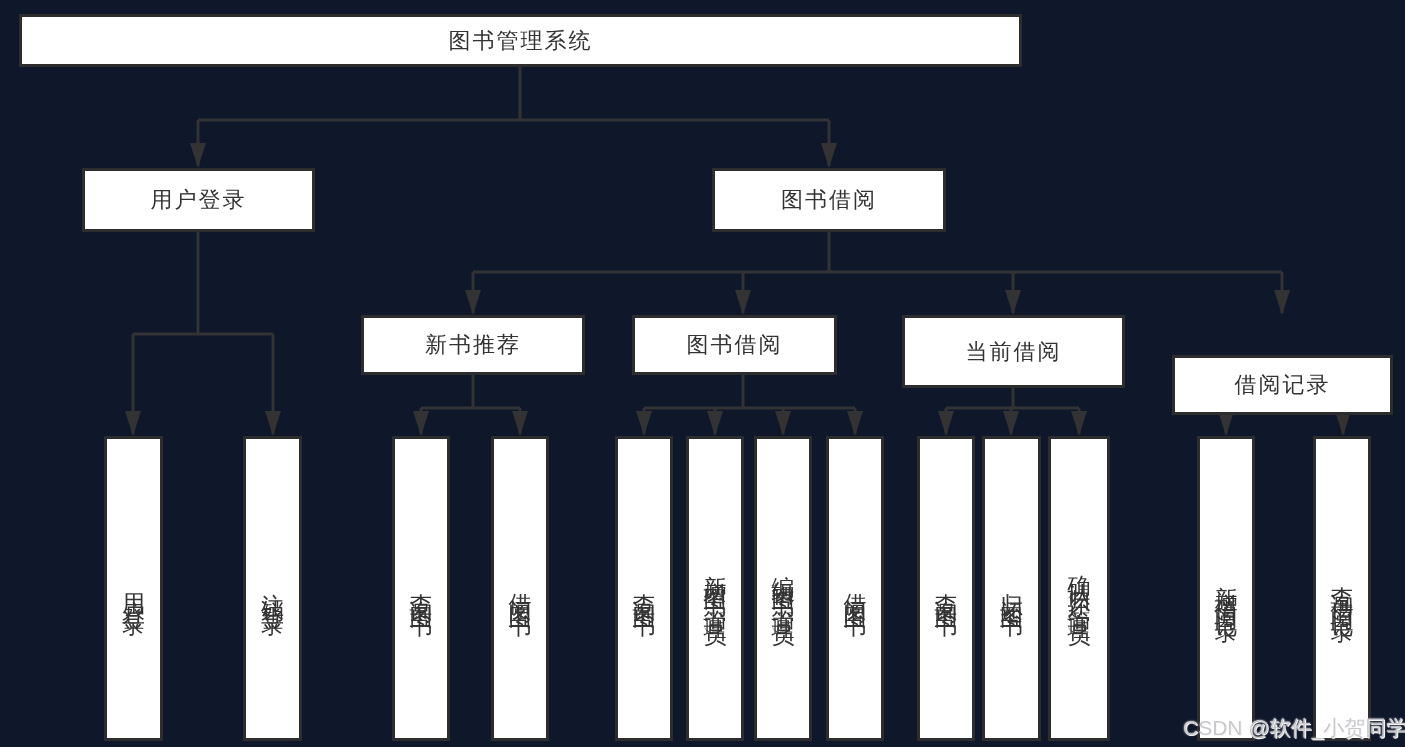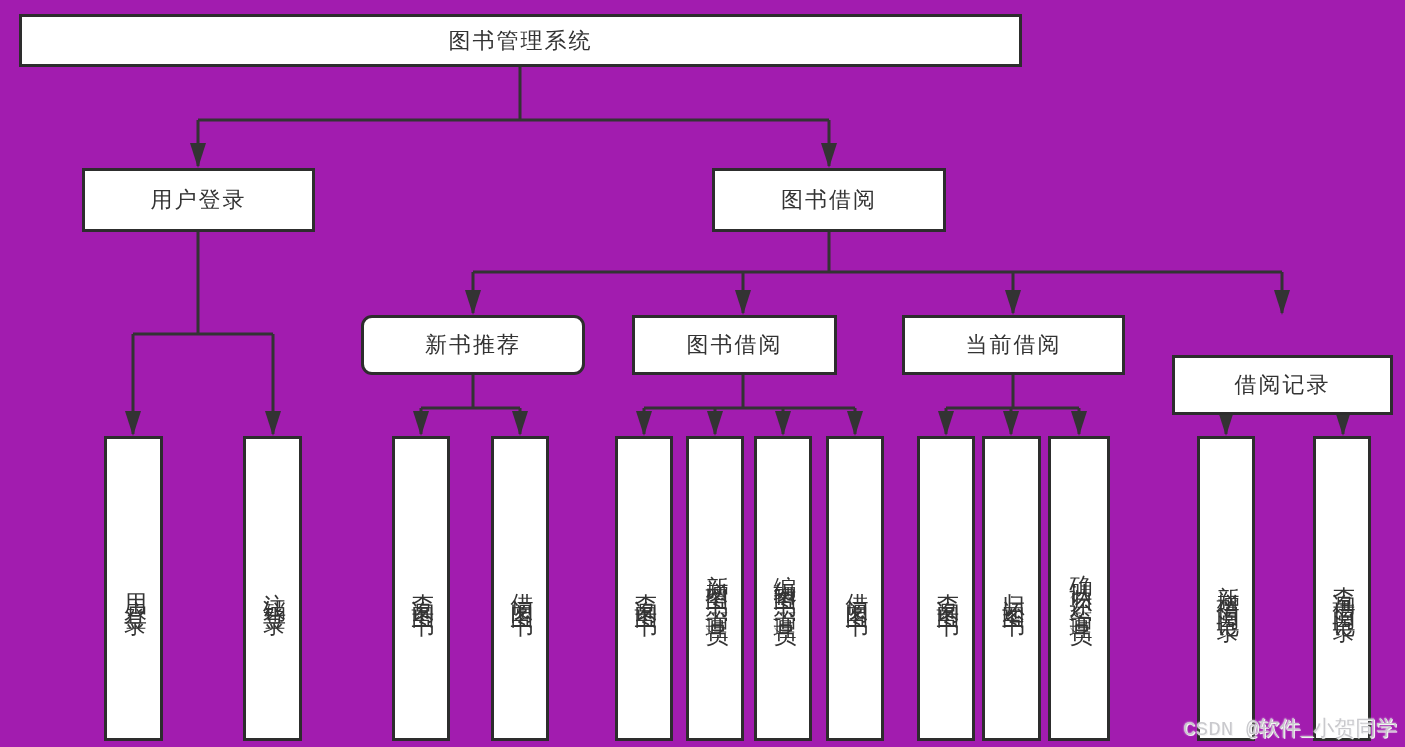--- a/index.html
+++ b/index.html
@@ -1,20 +1,20 @@
 <!DOCTYPE html>
 <html><head>
 <meta charset="utf-8">
 <style>
   html,body{margin:0;padding:0;background:#ffffff;}
   .canvas{
     position:relative;
     width:1405px;height:747px;
-    background:#a21caf;
-    font-family:Liberation Mono, monospace;
+    background:#0f172a;
+    font-family:Liberation Sans, sans-serif;
     overflow:hidden;
   }
   .wires{position:absolute;left:0;top:0;width:1405px;height:747px;z-index:1;}
   .node{
     position:absolute;
     box-sizing:border-box;
     background:#ffffff;
     border:3px solid #2d2d2d;
     display:flex;align-items:center;justify-content:center;
     color:#333333;
@@ -89,27 +89,27 @@
     <span>图书管理系统</span>
   </div>
 
   <div class="node hnode" style="left:82px;top:168px;width:233px;height:64px;">
     <span>用户登录</span>
   </div>
   <div class="node hnode" style="left:712px;top:168px;width:234px;height:64px;">
     <span>图书借阅</span>
   </div>
 
-  <div class="node hnode" style="left:361px;top:315px;width:224px;height:60px;border-radius:11px;">
+  <div class="node hnode" style="left:361px;top:315px;width:224px;height:60px;">
     <span>新书推荐</span>
   </div>
   <div class="node hnode" style="left:632px;top:315px;width:205px;height:60px;">
     <span>图书借阅</span>
   </div>
-  <div class="node hnode" style="left:902px;top:315px;width:223px;height:60px;">
+  <div class="node hnode" style="left:902px;top:315px;width:223px;height:73px;">
     <span>当前借阅</span>
   </div>
   <div class="node hnode" style="left:1172px;top:315px;width:221px;height:60px;margin-top:40px;">
     <span>借阅记录</span>
   </div>
 
   <div class="node leaf" style="left:104px;top:436px;width:59px;height:305px;">
     <span class="vtxt">用户登录</span>
   </div>
   <div class="node leaf" style="left:243px;top:436px;width:59px;height:305px;">

